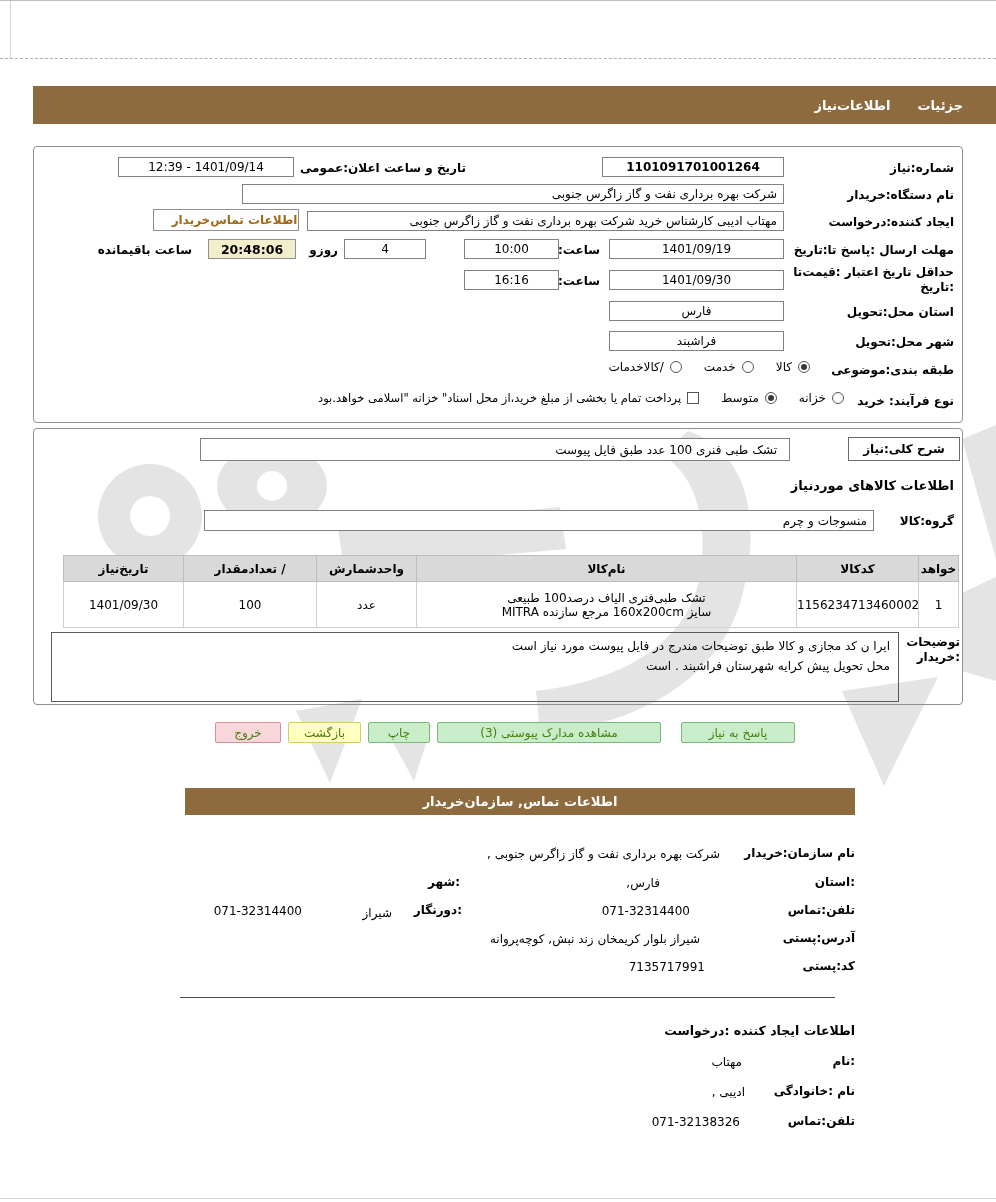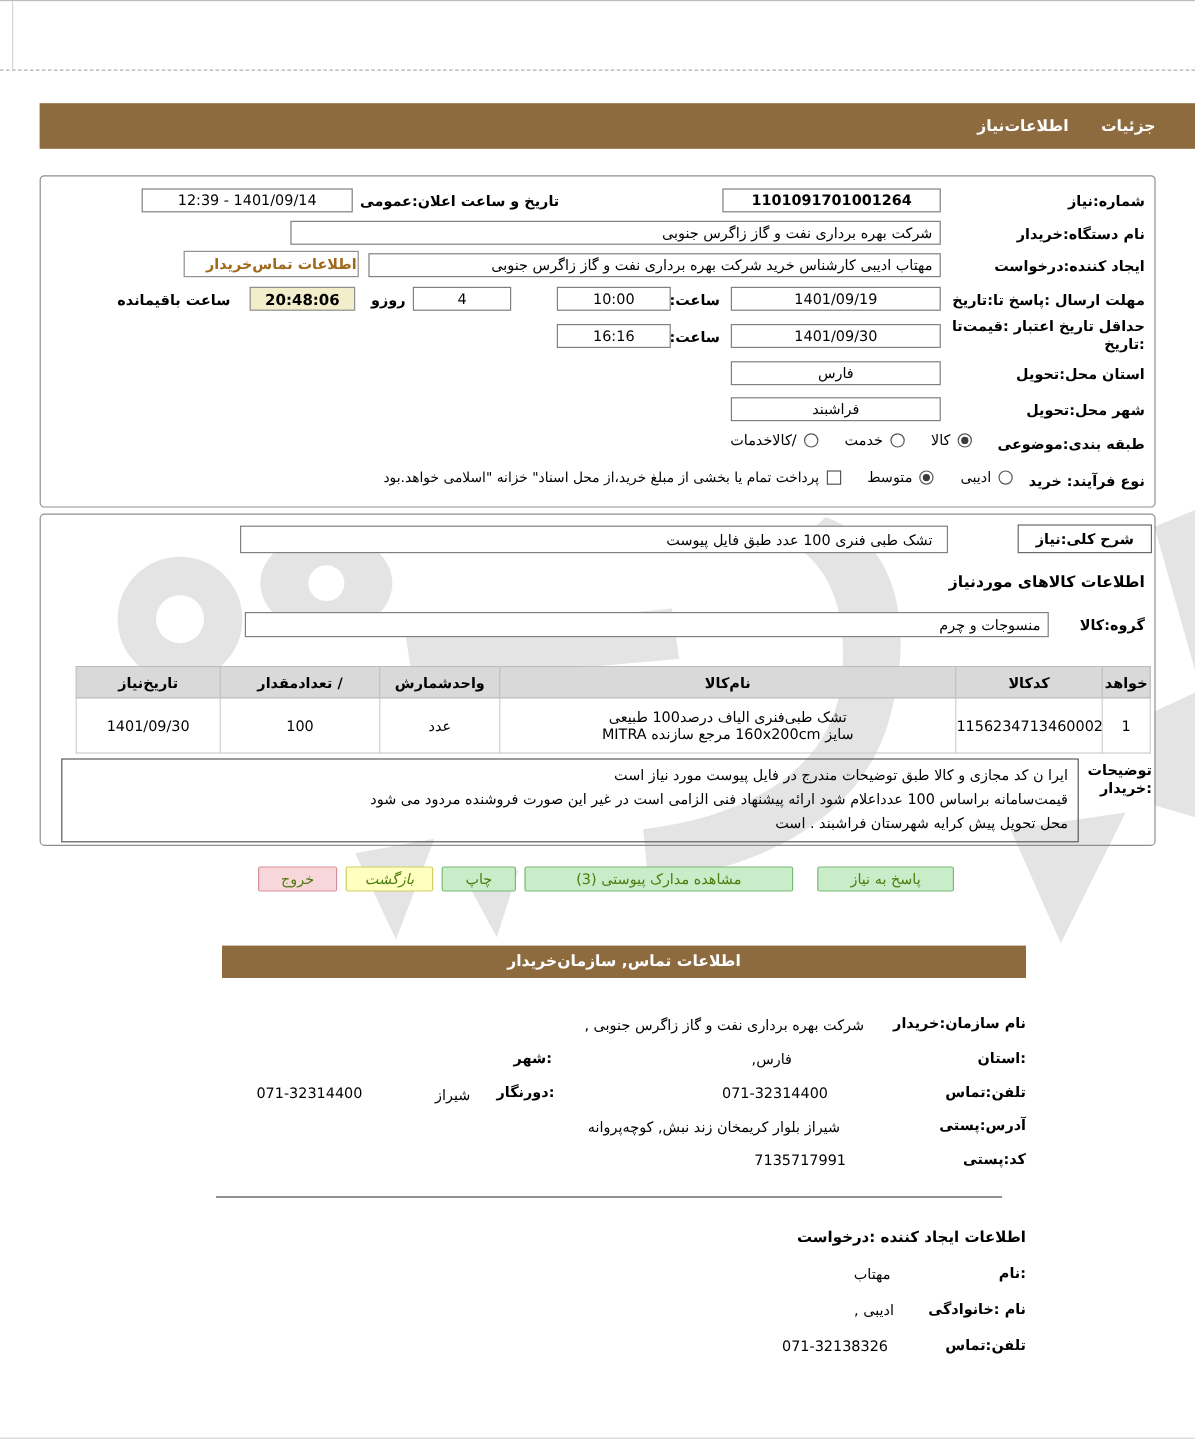--- a/index.html
+++ b/index.html
@@ -146,21 +146,21 @@
       <span class="rlbl sep">کالا</span>
       <span class="radio"></span>
       <span class="rlbl sep">خدمت</span>
       <span class="radio"></span>
       <span class="rlbl">/کالاخدمات</span>
     </div>
 
     <span class="lbl abs" style="right:8px;top:247px;">نوع فرآیند: خرید</span>
     <div class="grp abs" style="right:118px;top:244px;">
       <span class="radio"></span>
-      <span class="rlbl sep">ادیبی</span>
+      <span class="rlbl sep">خزانه</span>
       <span class="radio on"></span>
       <span class="rlbl sep">متوسط</span>
       <span class="checkbox"></span>
       <span class="rlbl" style="font-size:11.5px;">پرداخت تمام یا بخشی از مبلغ خرید،از محل اسناد" خزانه "اسلامی خواهد.بود</span>
     </div>
   </div>
 
   <div class="panel" style="left:33px;top:427px;width:930px;height:277px;">
 
     <div class="abs" style="right:2px;top:8px;width:112px;height:24px;border:1px solid #6a6a6a;background:#fff;display:flex;align-items:center;justify-content:center;">
@@ -210,30 +210,29 @@
         </tr>
       </tbody>
     </table>
 
     <div class="lbl abs" style="right:2px;top:206px;line-height:15px;text-align:right;">
       <div>توضیحات</div>
       <div>:خریدار</div>
     </div>
     <div class="notes" style="right:63px;top:203px;width:848px;height:70px;">
       <div>ایرا ن کد مجازی و کالا طبق توضیحات مندرج در فایل پیوست مورد نیاز است</div>
-      <div>قیمت‌سامانه بر‌اساس 100 عدد‌اعلام شود ارائه پیشنهاد فنی الزامی است در غیر این صورت فروشنده مردود می شود</div>
       <div>محل تحویل پیش کرایه شهرستان فراشبند . است</div>
     </div>
   </div>
 
   <div class="btnrow abs" style="top:721px;right:201px;">
     <button class="btn green" style="width:114px;">پاسخ به نیاز</button>
     <button class="btn green" style="width:224px;margin-right:13px;">مشاهده مدارک پیوستی (3)</button>
     <button class="btn green" style="width:62px;">چاپ</button>
-    <button class="btn yellow" style="width:73px;font-style:italic;">بازگشت</button>
+    <button class="btn yellow" style="width:73px;">بازگشت</button>
     <button class="btn pink" style="width:66px;">خروج</button>
   </div>
 
   <div class="abs bar" style="left:185px;top:787px;width:670px;height:27px;display:flex;align-items:center;justify-content:center;font-size:13px;">
     <span>اطلاعات  تماس, سازمان‌خریدار</span>
   </div>
 
   <span class="lbl abs" style="right:141px;top:845px;">نام سازمان:خریدار</span>
   <span class="txt abs" style="right:276px;top:846px;">شرکت بهره برداری نفت و گاز  زاگرس جنوبی ,</span>
 

